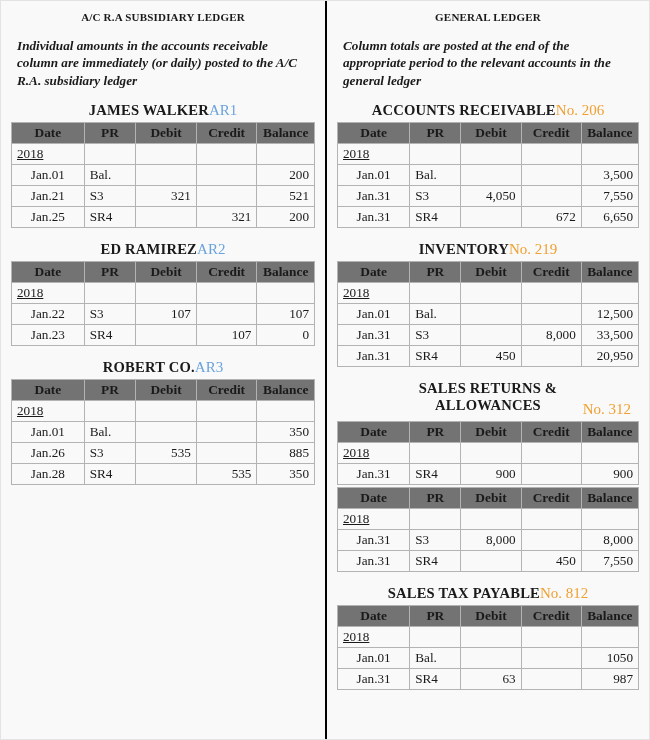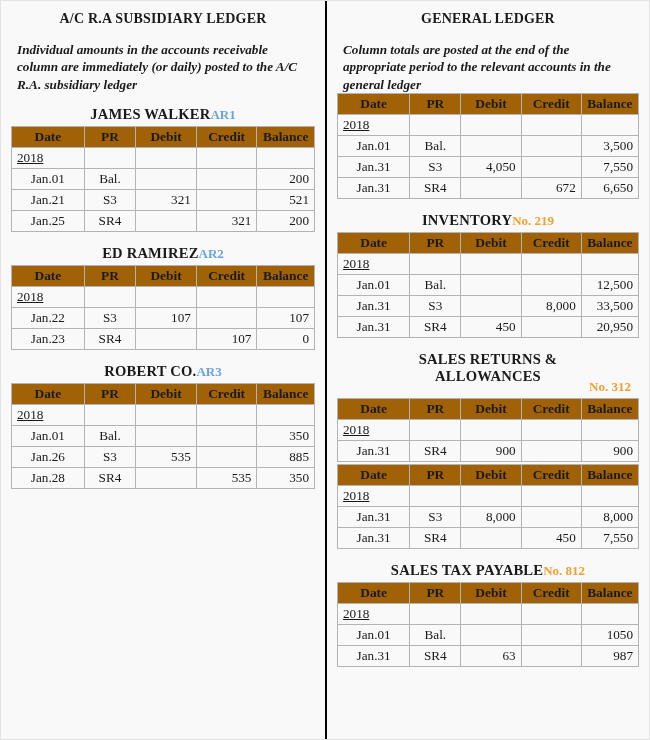--- a/index.html
+++ b/index.html
@@ -31,21 +31,21 @@
     padding: 0 10px;
   }
   .col-right {
     width: 325px;
     padding: 0 10px;
     border-left: 2px solid #000000;
   }
   .col-title {
     text-align: center;
     font-weight: bold;
-    font-size: 14px;
+    font-size: 11px;
     letter-spacing: .2px;
     margin-top: 10px;
     margin-bottom: 0;
   }
   .col-desc {
     text-align: left;
     font-style: italic;
     font-weight: bold;
     font-size: 13.2px;
     line-height: 1.32;
@@ -55,66 +55,66 @@
   .acct-head {
     display: flex;
     align-items: flex-end;
     justify-content: center;
     margin-top: 13px;
     margin-bottom: 3px;
   }
   .acct-head.two-line {
     flex-direction: column;
     align-items: center;
-    gap: 12px;
+    gap: 5px;
   }
   .acct-head.two-line .acct-name {
     text-align: center;
     line-height: 1.12;
   }
   .acct-head.two-line .acct-code {
     align-self: flex-end;
     margin-top: -17px;
     margin-right: 8px;
   }
   .acct-name {
     font-weight: bold;
     font-size: 14.6px;
     letter-spacing: .2px;
   }
   .acct-code {
-    font-size: 13px;
-    font-weight: bold;
+    font-size: 15px;
+    font-weight: normal;
   }
   .code-ar { color: #6aa3dd; }
   .code-gl { color: #f0a030; }
 
   table.ledger {
     width: 100%;
     border-collapse: collapse;
     table-layout: fixed;
     font-size: 13.2px;
   }
   table.ledger th,
   table.ledger td {
     border: 1px solid #b3b3b3;
     height: 21px;
     padding: 0 5px;
     box-sizing: border-box;
     overflow: hidden;
     white-space: nowrap;
   }
   table.ledger th {
-    background: #a16207;
+    background: #737373;
     font-weight: bold;
     text-align: center;
     font-size: 13.4px;
   }
   table.ledger td.c-date { text-align: center; }
-  table.ledger td.c-pr   { text-align: center; }
+  table.ledger td.c-pr   { text-align: left; }
   table.ledger td.c-debit,
   table.ledger td.c-credit,
   table.ledger td.c-balance { text-align: right; }
   td.year-cell {
     text-align: left;
     padding-left: 9px;
   }
   td.year-cell span {
     text-decoration: underline;
   }
@@ -291,20 +291,24 @@
           </table>
         </div>
       </div>
   </div>
 
   <div class="col col-right">
     <div class="col-title">GENERAL LEDGER</div>
     <div class="col-desc">Column totals are posted at the end of the appropriate period to the relevant accounts in the general ledger</div>
     <div id="right-accounts">
         <div class="acct-block">
+          <div class="acct-head">
+            <div class="acct-name">ACCOUNTS RECEIVABLE</div>
+            <div class="acct-code code-gl">No. 206</div>
+          </div>
           <table class="ledger">
             <colgroup>
               <col class="w-date">
               <col class="w-pr">
               <col class="w-debit">
               <col class="w-credit">
               <col class="w-balance">
             </colgroup>
             <thead>
               <tr>

